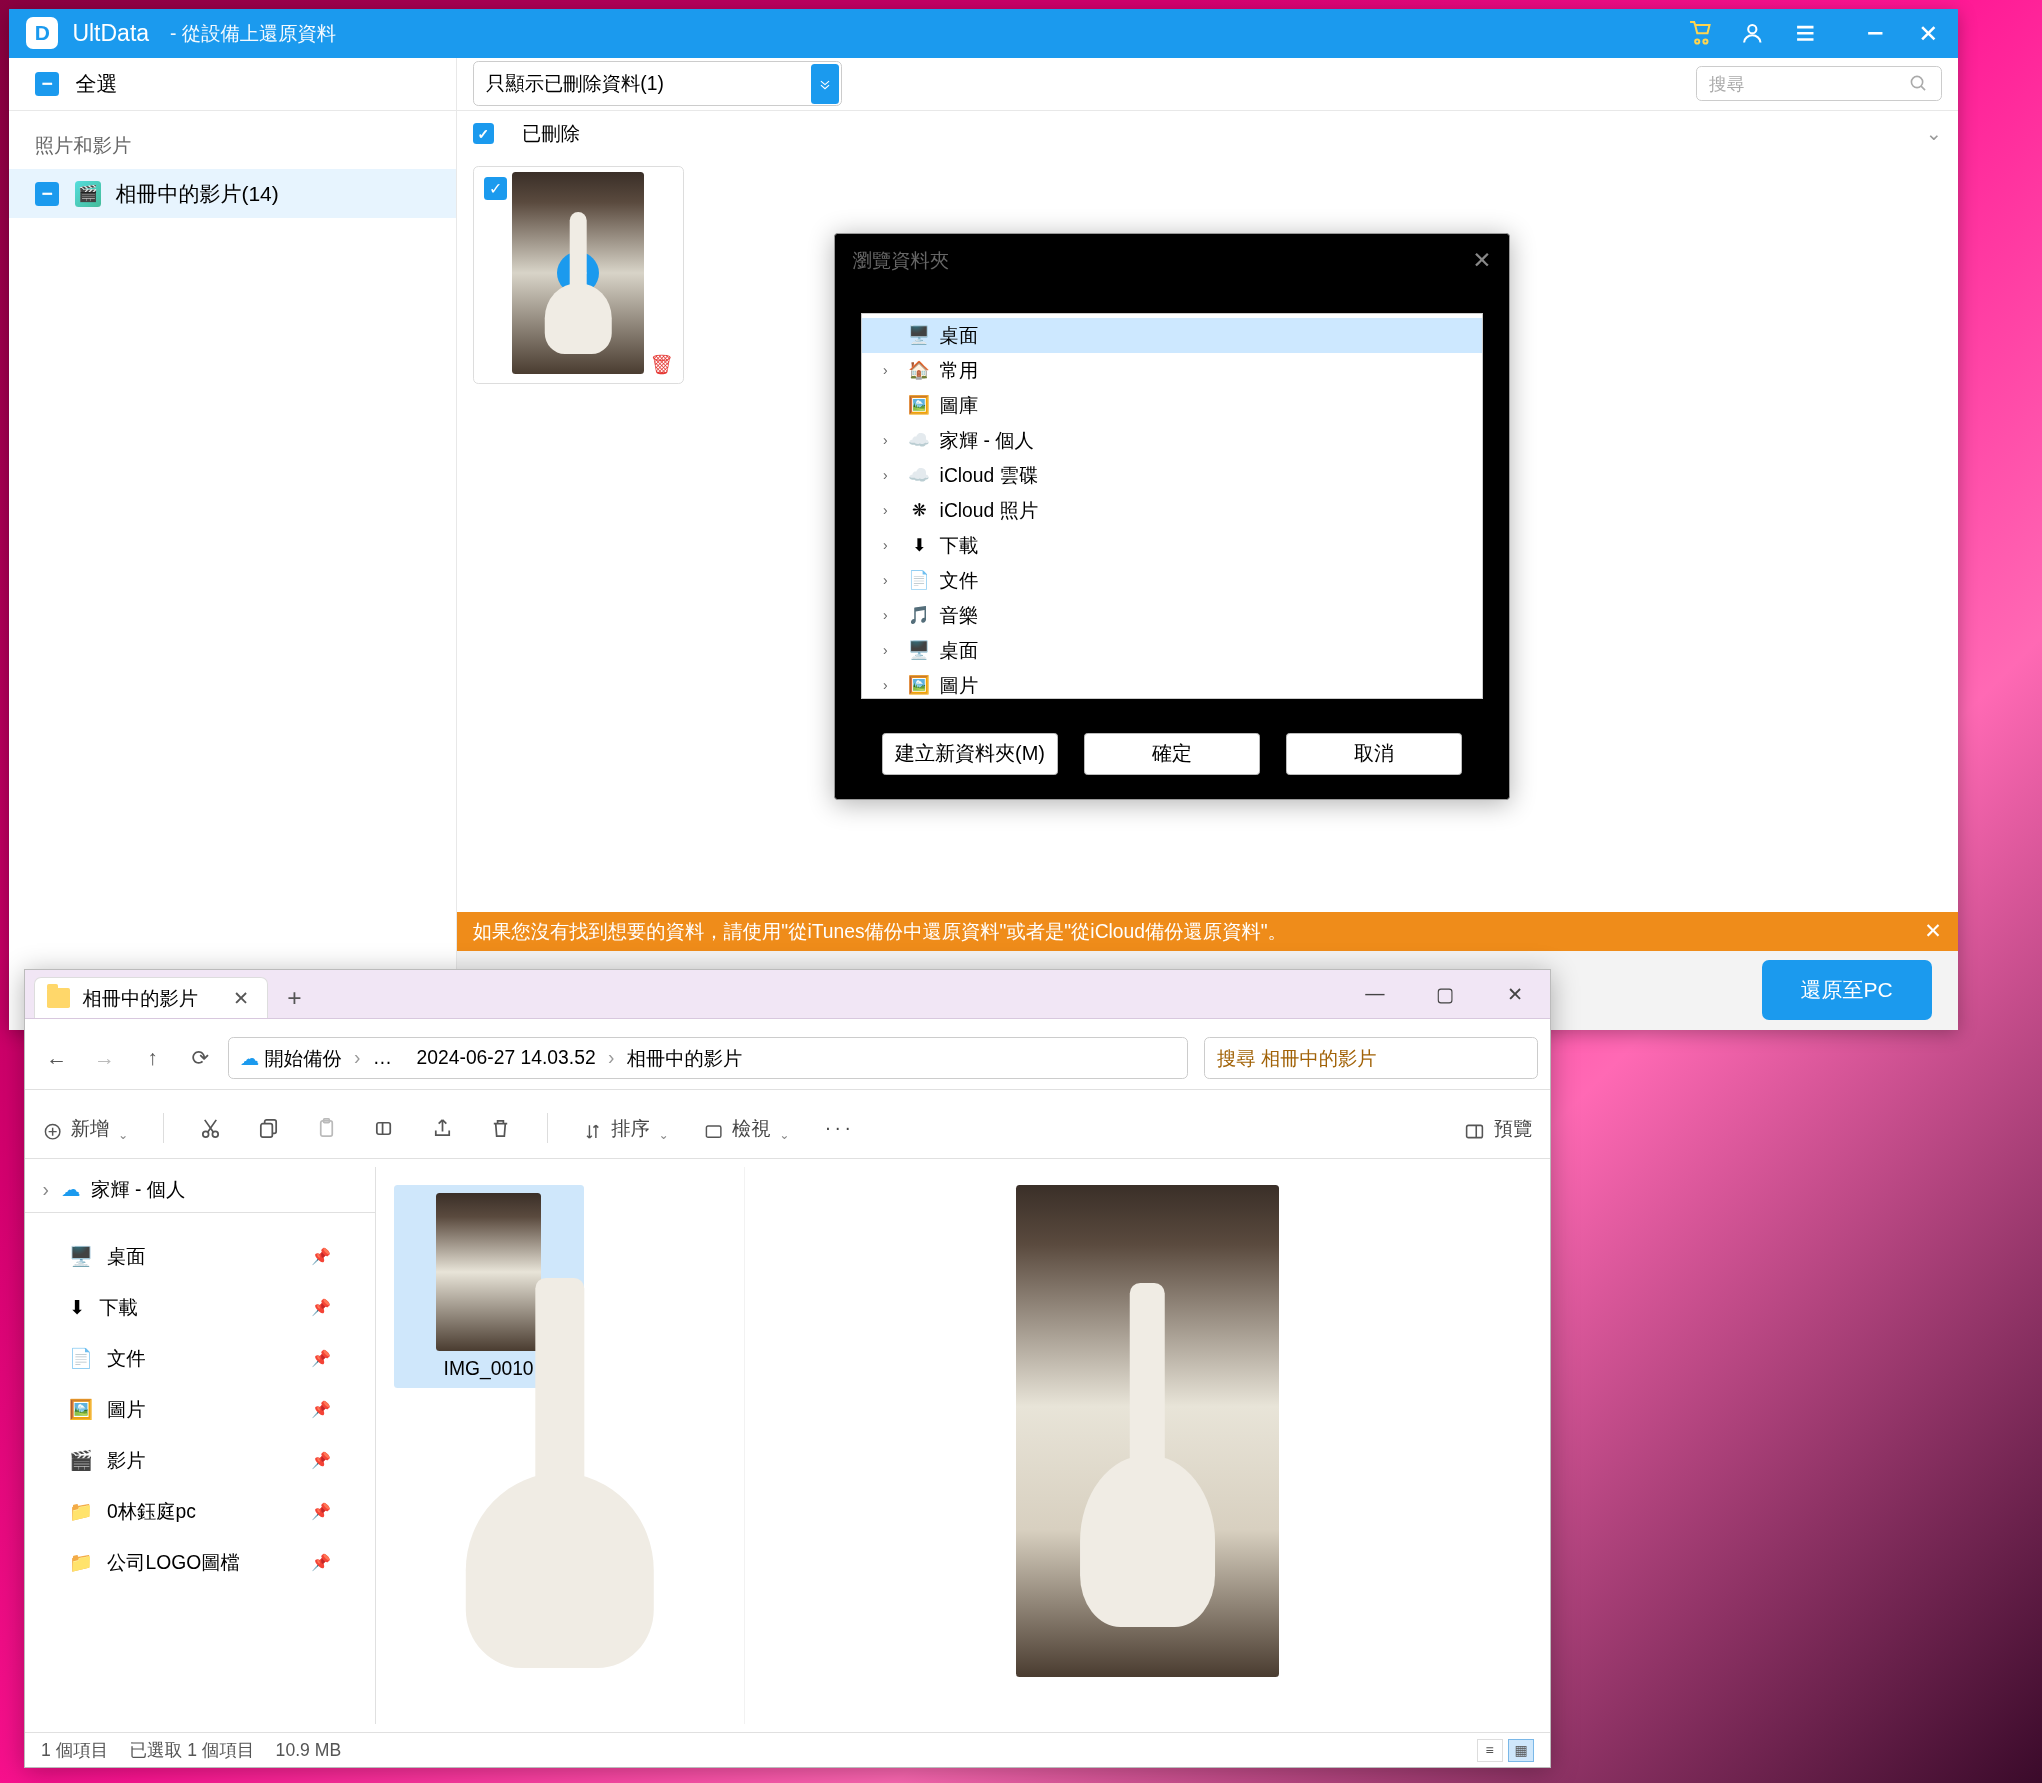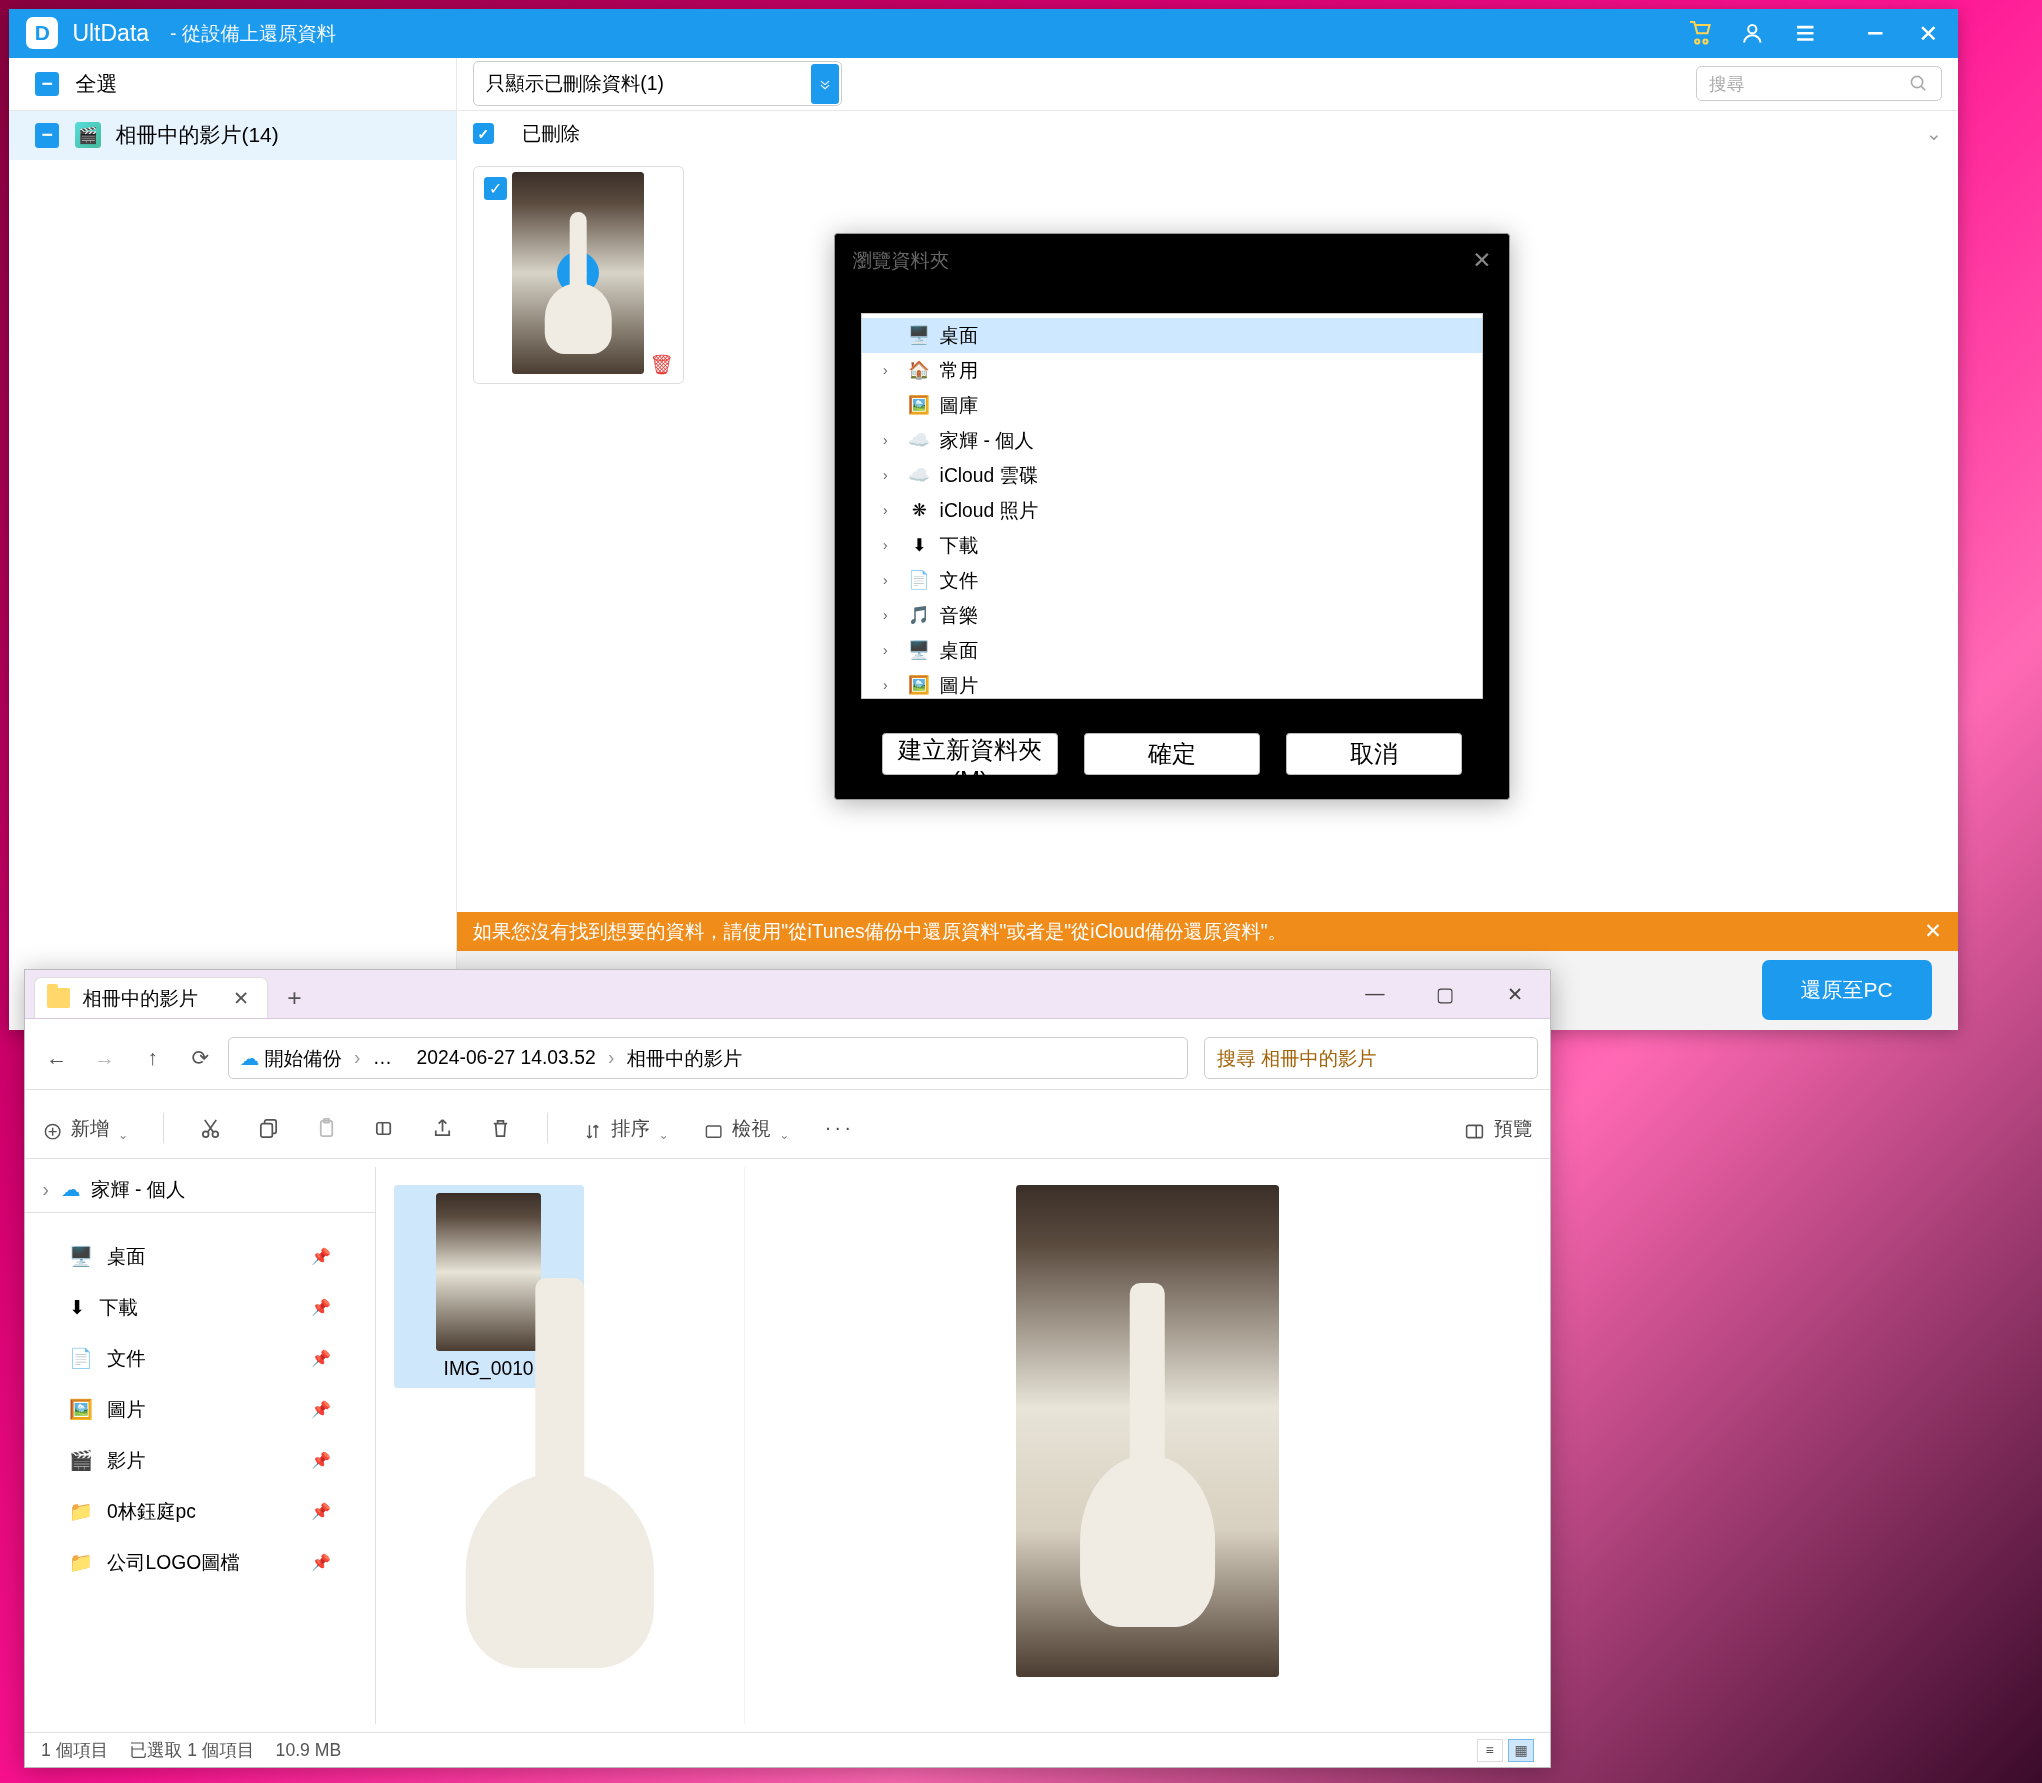--- a/index.html
+++ b/index.html
@@ -55,21 +55,21 @@
 .browse-close { margin-left: auto; color: #888; cursor: pointer; font-size: 23px; }
 .browse-tree-wrap { margin: 26px 26px 17.6px; background: #fff; border: 0.9px solid #ccc; height: 386px; overflow-y: auto; padding: 3.5px 0; position: relative; }
 .browse-tree-wrap::-webkit-scrollbar { width: 24.6px; }
 .browse-tree-wrap::-webkit-scrollbar-track { background: #e8e8e8; }
 .browse-tree-wrap::-webkit-scrollbar-thumb { background: #b0b0b0; }
 .tree-item { height: 35px; display: flex; align-items: center; padding: 0 8.8px 0 21px; font-size: 19.3px; cursor: pointer; }
 .tree-item.selected { background: #cde8ff; }
 .tree-item .exp { width: 16px; color: #666; font-size: 14px; }
 .tree-icon { width: 23px; height: 23px; margin: 0 8.8px; display: flex; align-items: center; justify-content: center; font-size: 17.6px; }
 .browse-actions { display: flex; gap: 26px; padding: 16px 26px 24.6px; justify-content: center; }
-.browse-actions button { flex: 0 0 auto; width: 176px; height: 42px; background: #fff; border: 0.9px solid #bbb; border-radius: 3.5px; font-size: 24px; cursor: pointer; }
+.browse-actions button { flex: 0 0 auto; width: 176px; height: 42px; background: #fff; border: 0.9px solid #bbb; border-radius: 3.5px; font-size: 20px; cursor: pointer; }
 
 
 .explorer-window { position: absolute; left: 24px; top: 969px; width: 1527px; height: 799px; background: #fff; border: 0.9px solid #bbb; box-shadow: 0 3.5px 26px rgba(0,0,0,.3); display: flex; flex-direction: column; z-index: 20; gap: 8px; }
 .exp-titlebar { height: 49px; background: #f1e6f5; display: flex; align-items: stretch; border-bottom: 0.9px solid #d8c8de; }
 .exp-tab { display: flex; align-items: center; padding: 0 17.6px 0 12.3px; background: #fff; border-radius: 7px 7px 0 0; margin: 7px 0 0 8.8px; border: 0.9px solid #ddd; border-bottom: none; max-width: 386px; }
 .folder-ico { width: 23px; height: 19.3px; background: #ffd76a; border-radius: 1.8px; margin-right: 12.3px; position: relative; }
 .folder-ico::before { content: ""; position: absolute; left: 0; top: -4.4px; width: 10.5px; height: 5.3px; background: #ffd76a; border-radius: 1.8px 1.8px 0 0; }
 .exp-tab-title { font-size: 19.3px; white-space: nowrap; }
 .exp-tab-close { margin-left: 35px; color: #555; cursor: pointer; font-size: 19.3px; }
 .exp-newtab { width: 39px; display: flex; align-items: center; justify-content: center; color: #555; font-size: 24.6px; cursor: pointer; margin: 7px 0 0 7px; }
@@ -145,20 +145,21 @@
   </div>
 
   <div class="ultdata-body">
     <div class="sidebar">
       <div class="select-all-row">
         <div class="chk-square">
             <span>−</span>
           </div>
         <span>全選</span>
       </div>
+      <div class="category-label">照片和影片</div>
       <div class="sidebar-item selected">
         <div class="chk-square">
             <span>−</span>
           </div>
         <div class="video-icon">🎬</div>
         <span>相冊中的影片(14)</span>
       </div>
     </div>
 
     <div class="main-panel">

